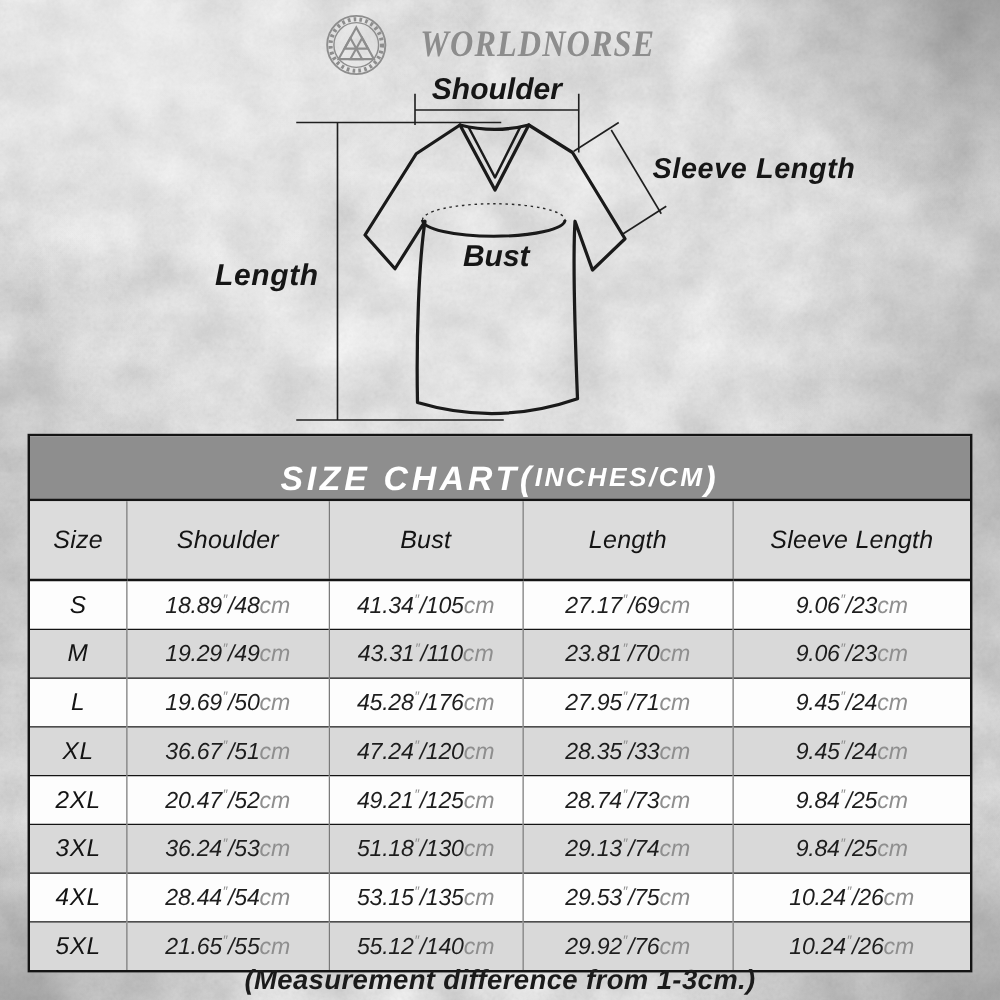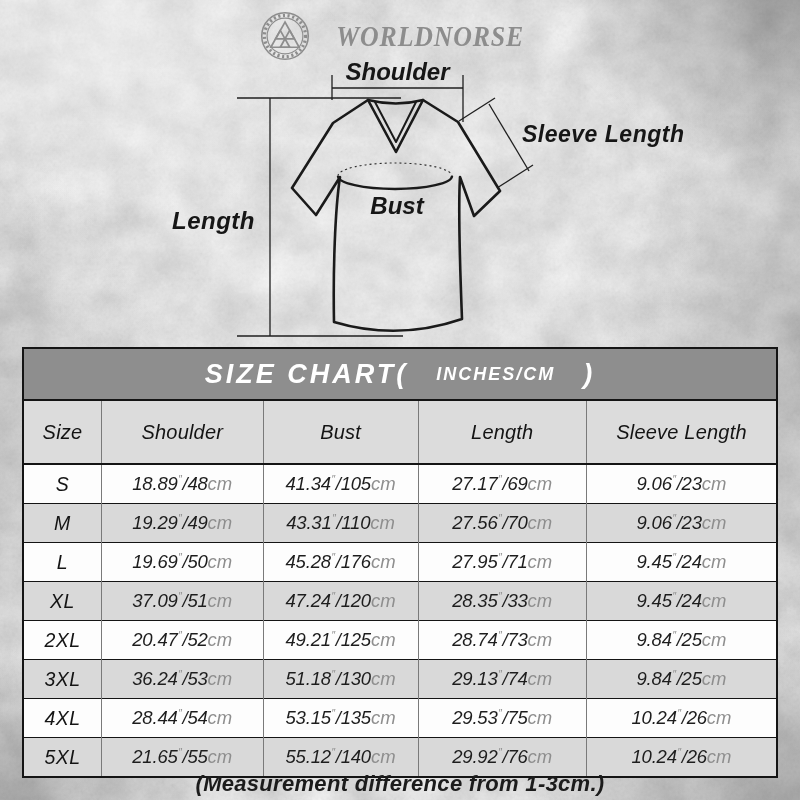--- a/index.html
+++ b/index.html
@@ -35,25 +35,25 @@
   .lbl-length{left:172px;top:207px;font-size:24px;letter-spacing:0.5px;}
   .lbl-bust{left:363px;top:192px;width:68px;text-align:center;font-size:24px;}
 
   
   .chart-box{
     position:absolute;left:22px;top:347px;width:756px;box-sizing:border-box;
     border:2.5px solid #141414;background:#fdfdfd;
   }
   .banner{
     height:41px;background:#8e8e8e;color:#ffffff;
-    display:flex;justify-content:center;align-items:flex-start;
-    border-bottom:2px solid #141414;padding-top:9px;gap:28px;
+    display:flex;justify-content:center;align-items:flex-end;
+    border-bottom:2px solid #141414;padding-top:9px;
   }
   .t-main{font-size:27px;font-weight:bold;letter-spacing:3px;line-height:32px;}
-  .t-sub{font-size:18px;font-weight:bold;letter-spacing:2px;line-height:32px;}
+  .t-sub{font-size:21px;font-weight:bold;letter-spacing:2px;line-height:32px;}
   table.size-table{width:100%;border-collapse:collapse;table-layout:fixed;padding-left:38px;}
   .size-table th{
     height:60px;background:#dcdcdc;color:#141414;font-size:20px;font-weight:500;
     border-bottom:2px solid #141414;letter-spacing:0.2px;
   }
   .size-table td{
     height:36px;text-align:center;vertical-align:middle;background:#fdfdfd;
     font-size:18.5px;color:#1d1d1d;border-top:1.6px solid #141414;
   }
   .size-table tr.alt td{background:#d9d9d9;}
@@ -168,33 +168,33 @@
             <td class="c-size">S</td>
             <td><span class="num">18.89</span><span class="mark">″</span><span class="num">/48</span><span class="unit">cm</span></td>
             <td><span class="num">41.34</span><span class="mark">″</span><span class="num">/105</span><span class="unit">cm</span></td>
             <td><span class="num">27.17</span><span class="mark">″</span><span class="num">/69</span><span class="unit">cm</span></td>
             <td><span class="num">9.06</span><span class="mark">″</span><span class="num">/23</span><span class="unit">cm</span></td>
           </tr>
           <tr class="alt">
             <td class="c-size">M</td>
             <td><span class="num">19.29</span><span class="mark">″</span><span class="num">/49</span><span class="unit">cm</span></td>
             <td><span class="num">43.31</span><span class="mark">″</span><span class="num">/110</span><span class="unit">cm</span></td>
-            <td><span class="num">27.56</span><span class="mark">″</span><span class="num">/70</span><span class="unit">cm</span></td>
+            <td><span class="num">23.81</span><span class="mark">″</span><span class="num">/70</span><span class="unit">cm</span></td>
             <td><span class="num">9.06</span><span class="mark">″</span><span class="num">/23</span><span class="unit">cm</span></td>
           </tr>
           <tr class="">
             <td class="c-size">L</td>
             <td><span class="num">19.69</span><span class="mark">″</span><span class="num">/50</span><span class="unit">cm</span></td>
             <td><span class="num">45.28</span><span class="mark">″</span><span class="num">/176</span><span class="unit">cm</span></td>
             <td><span class="num">27.95</span><span class="mark">″</span><span class="num">/71</span><span class="unit">cm</span></td>
             <td><span class="num">9.45</span><span class="mark">″</span><span class="num">/24</span><span class="unit">cm</span></td>
           </tr>
           <tr class="alt">
             <td class="c-size">XL</td>
-            <td><span class="num">37.09</span><span class="mark">″</span><span class="num">/51</span><span class="unit">cm</span></td>
+            <td><span class="num">36.67</span><span class="mark">″</span><span class="num">/51</span><span class="unit">cm</span></td>
             <td><span class="num">47.24</span><span class="mark">″</span><span class="num">/120</span><span class="unit">cm</span></td>
             <td><span class="num">28.35</span><span class="mark">″</span><span class="num">/33</span><span class="unit">cm</span></td>
             <td><span class="num">9.45</span><span class="mark">″</span><span class="num">/24</span><span class="unit">cm</span></td>
           </tr>
           <tr class="">
             <td class="c-size">2XL</td>
             <td><span class="num">20.47</span><span class="mark">″</span><span class="num">/52</span><span class="unit">cm</span></td>
             <td><span class="num">49.21</span><span class="mark">″</span><span class="num">/125</span><span class="unit">cm</span></td>
             <td><span class="num">28.74</span><span class="mark">″</span><span class="num">/73</span><span class="unit">cm</span></td>
             <td><span class="num">9.84</span><span class="mark">″</span><span class="num">/25</span><span class="unit">cm</span></td>

